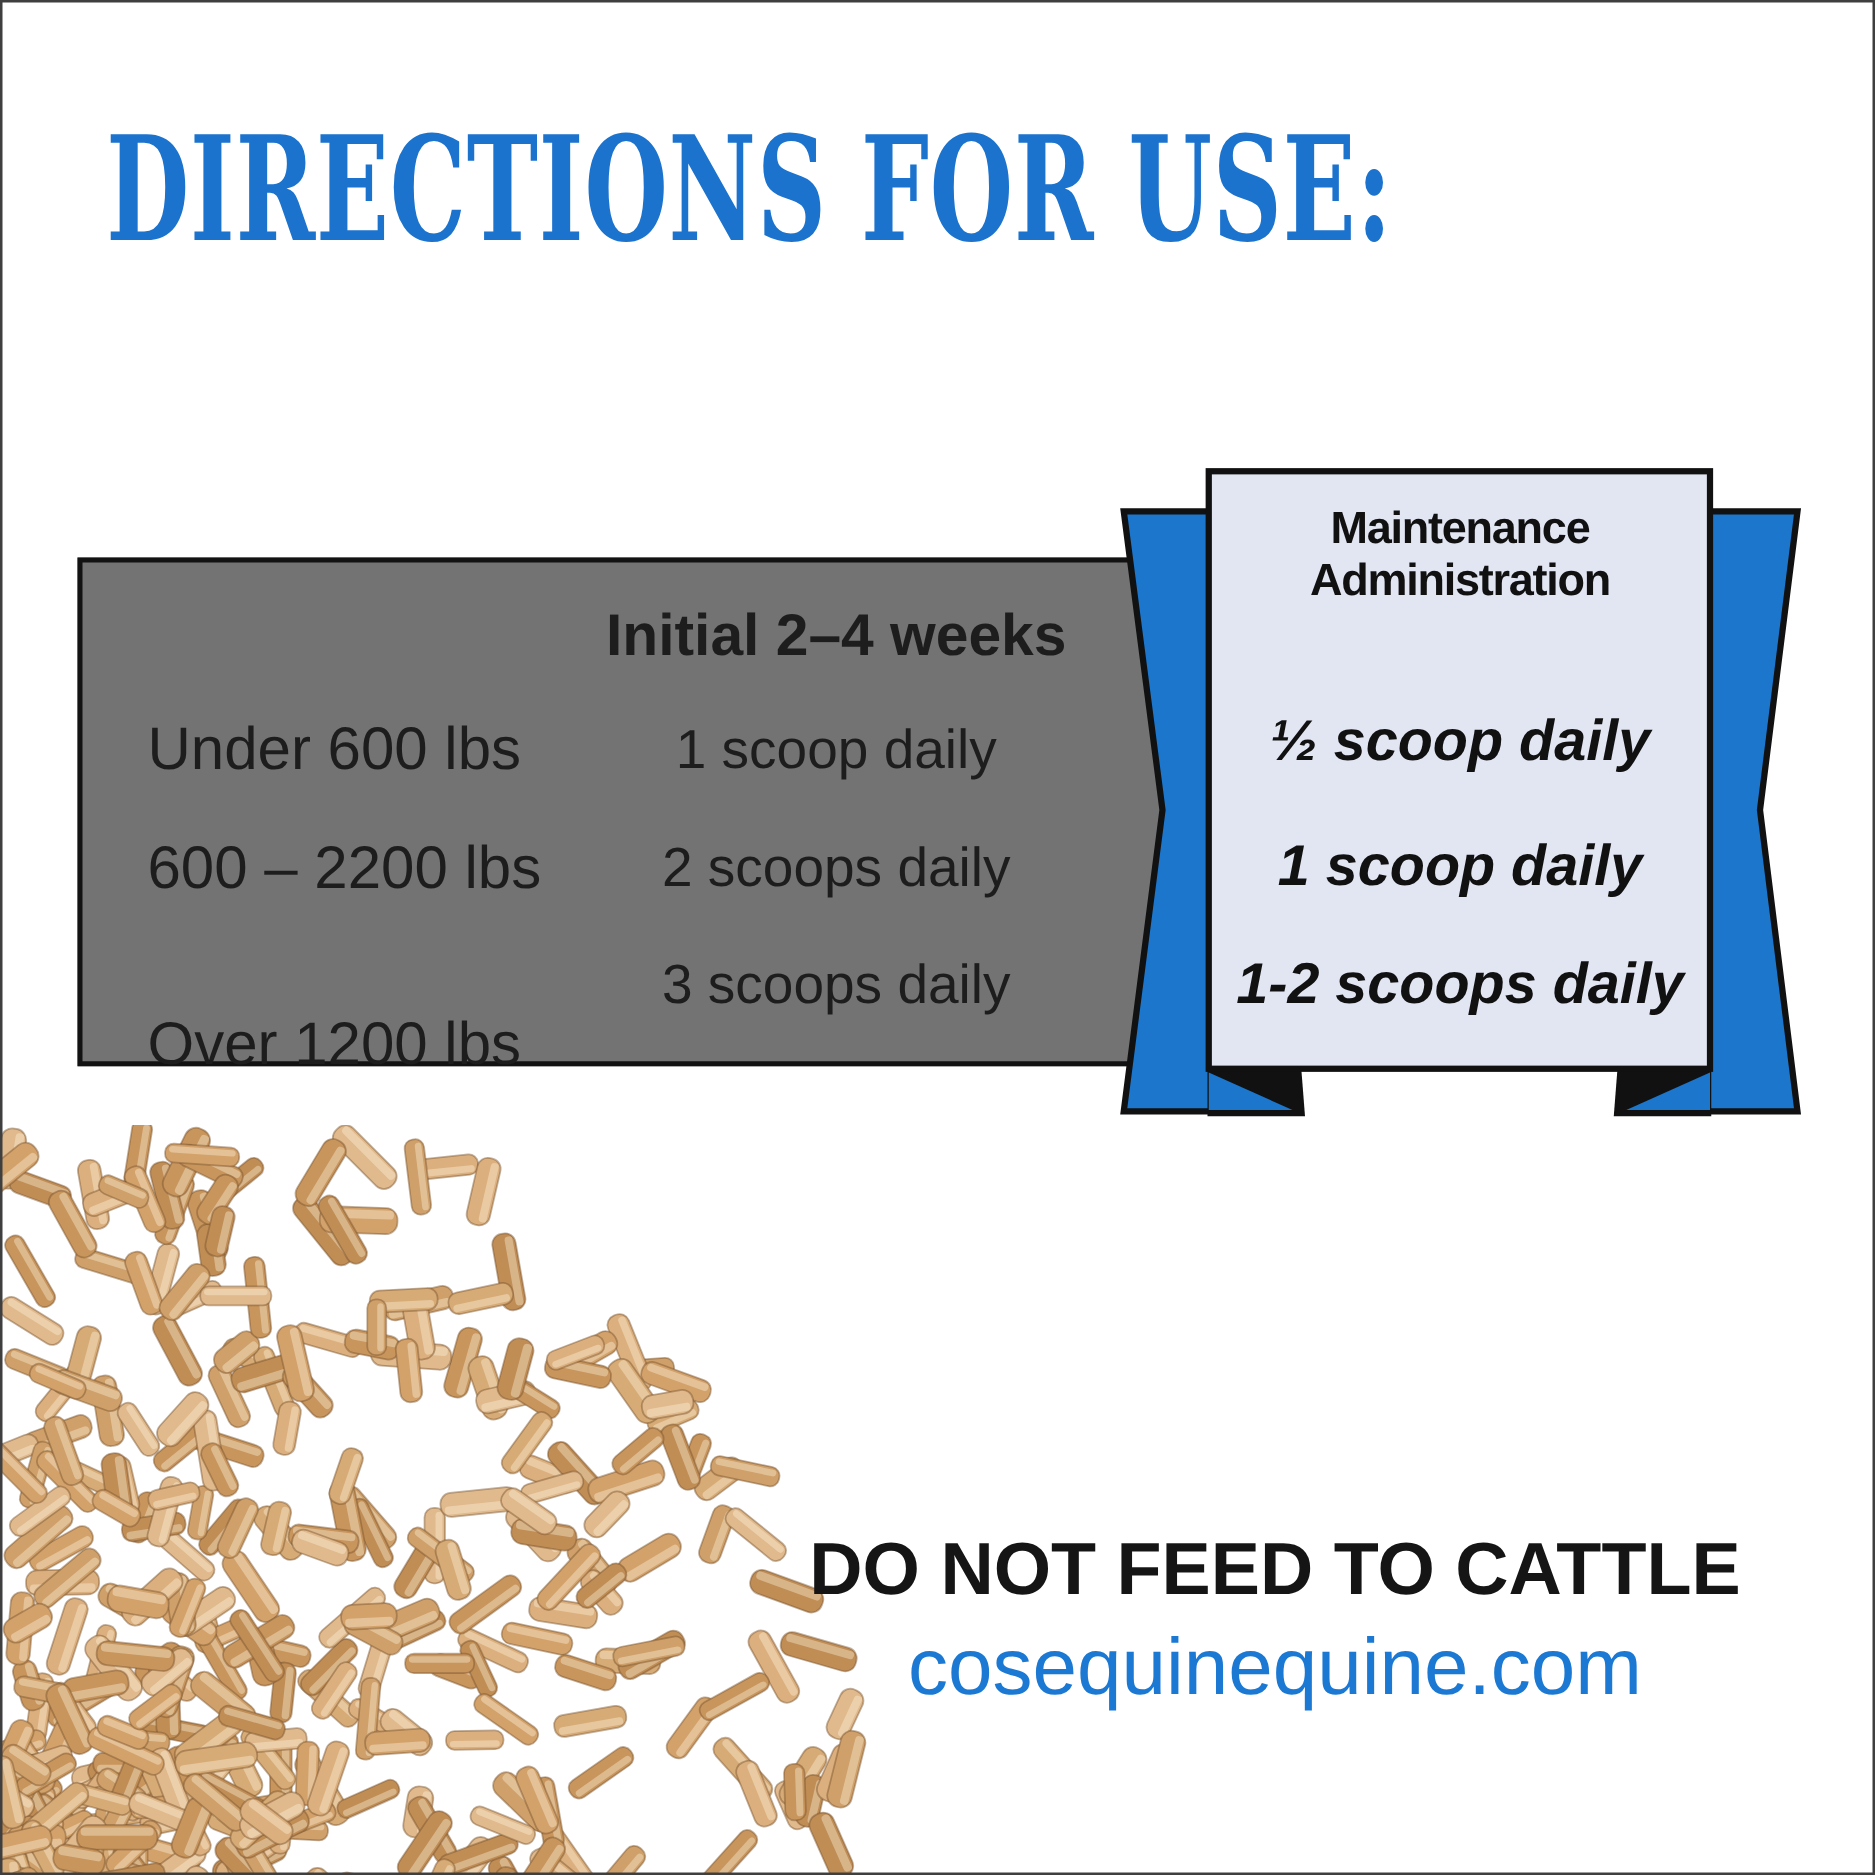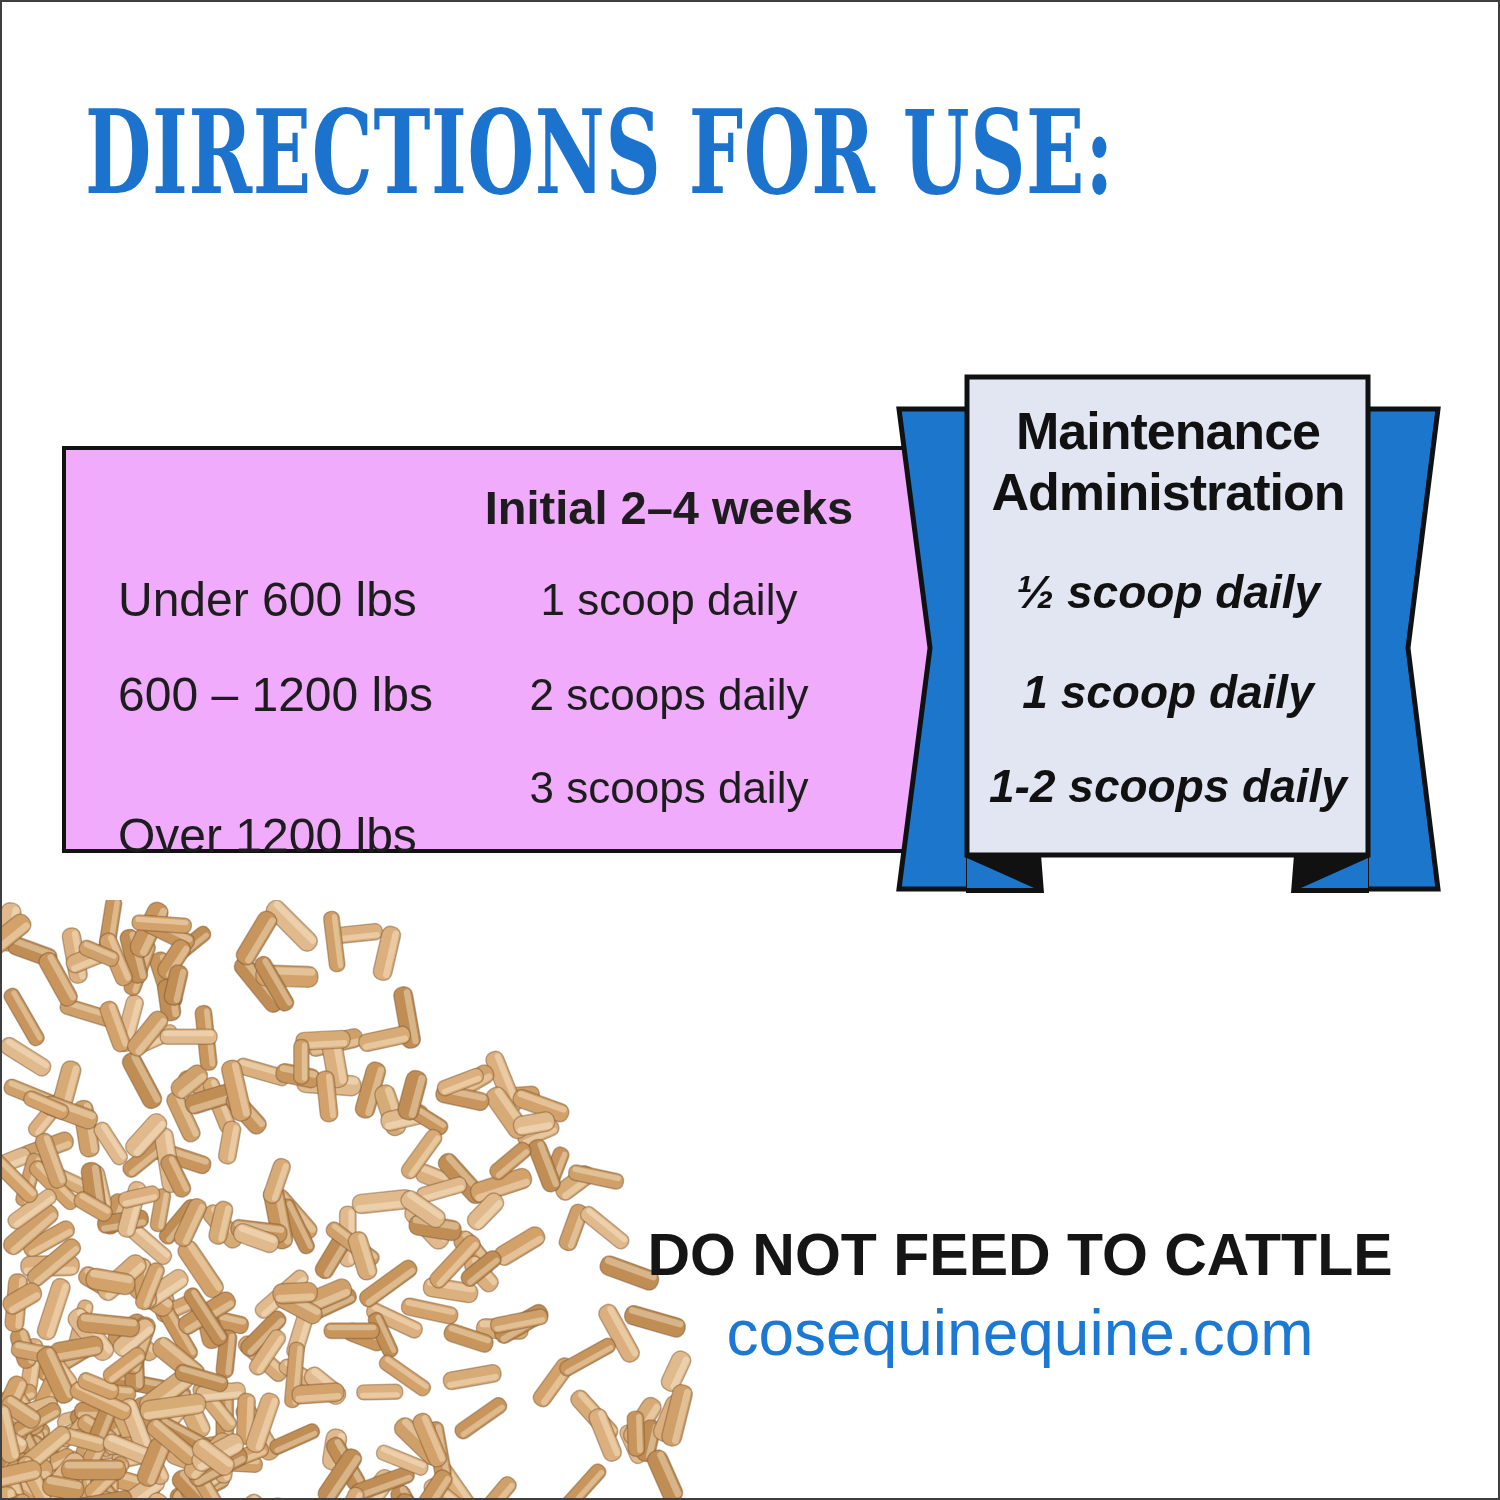--- a/index.html
+++ b/index.html
@@ -6,34 +6,34 @@
   body{width:1500px;height:1500px;background:#ffffff;font-family:"Liberation Sans",sans-serif;position:relative;overflow:hidden;}
   .frame{position:absolute;inset:0;width:1500px;height:1500px;box-sizing:border-box;border:2px solid #3f3f3f;pointer-events:none;z-index:50;}
 
   
   .heading{position:absolute;left:85px;top:92px;transform:scaleX(0.66);transform-origin:left top;
     font-family:"DejaVu Serif",serif;font-weight:bold;font-size:116px;line-height:1.05;color:#1b73ce;
     letter-spacing:1px;white-space:nowrap;z-index:5;}
 
   
   .dose-table{position:absolute;left:62px;top:446px;width:878px;height:407px;box-sizing:border-box;
-    border:4px solid #121212;background:#f0abfc;z-index:2;}
+    border:4px solid #121212;background:#737373;z-index:2;}
   .tbl-text{position:absolute;color:#1d1d1d;white-space:nowrap;}
   .tbl-header{left:368px;width:470px;top:30px;text-align:center;font-weight:bold;font-size:47px;}
   .w1{left:52px;top:122px;font-size:48px;}
   .w2{left:52px;top:217px;font-size:48px;}
   .w3{left:52px;top:310px;font-size:48px;margin-top:48px;}
   .c1{left:368px;width:470px;top:125px;text-align:center;font-size:44px;}
   .c2{left:368px;width:470px;top:220px;text-align:center;font-size:44px;}
   .c3{left:368px;width:470px;top:313px;text-align:center;font-size:44px;}
 
   
   .ribbon-svg{position:absolute;left:880px;top:370px;width:580px;height:530px;z-index:10;}
   .ribbon-text{position:absolute;left:972px;top:377px;width:392px;height:478px;z-index:11;text-align:center;color:#111;}
-  .rb-title{position:absolute;left:0;width:100%;top:24px;font-weight:bold;font-size:52px;line-height:1.18;letter-spacing:-1px;}
+  .rb-title{position:absolute;left:0;width:100%;top:24px;font-weight:bold;font-size:36px;line-height:1.18;letter-spacing:-1px;}
   .rb-dose{position:absolute;left:0;width:100%;font-weight:bold;font-size:46px;white-space:nowrap;font-style:italic;}
   .d1{top:188px;}
   .d2{top:288px;}
   .d3{top:382px;}
 
   
   .warning{position:absolute;left:590px;top:1218px;width:860px;text-align:center;z-index:5;color:#151515;}
   .warn-line{font-weight:bold;font-size:59px;line-height:1.26;letter-spacing:0px;}
   .prewrap{white-space:pre-wrap;}
   .site{font-weight:normal;font-size:64px;line-height:1.3;color:#1b79d4;letter-spacing:0px;}
@@ -44,21 +44,21 @@
 </head>
 <body>
 
 <div class="frame"></div>
 
 <div class="heading">DIRECTIONS FOR USE:</div>
 
 <div class="dose-table">
   <div class="tbl-text tbl-header">Initial 2–4 weeks</div>
   <div class="tbl-text w1">Under 600 lbs</div>
-  <div class="tbl-text w2">600 – 1200 lbs</div>
+  <div class="tbl-text w2">600 – 2200 lbs</div>
   <div class="tbl-text w3">Over 1200 lbs</div>
   <div class="tbl-text c1">1 scoop daily</div>
   <div class="tbl-text c2">2 scoops daily</div>
   <div class="tbl-text c3">3 scoops daily</div>
 </div>
 
 <svg class="ribbon-svg" viewBox="880 370 580 530" xmlns="http://www.w3.org/2000/svg">
 
   <polygon points="899,409 1010,409 1010,889 899,889 930,648" fill="#1c76cc" stroke="#111111" stroke-width="5" stroke-linejoin="miter"></polygon>
 

